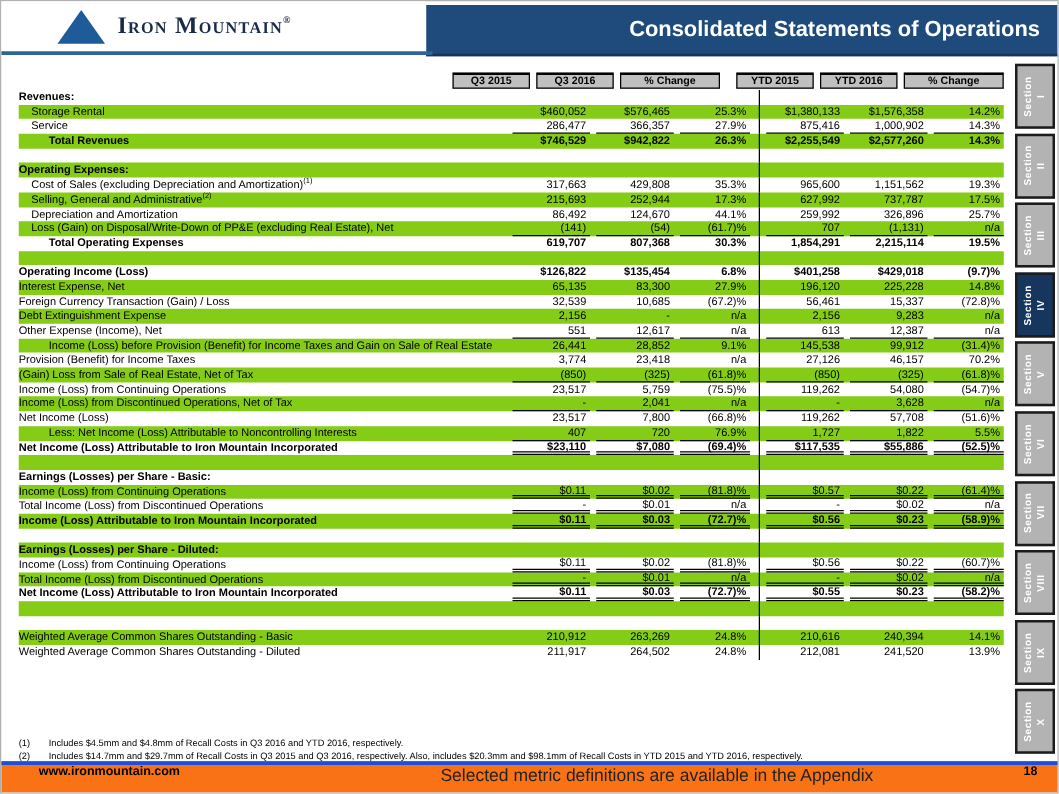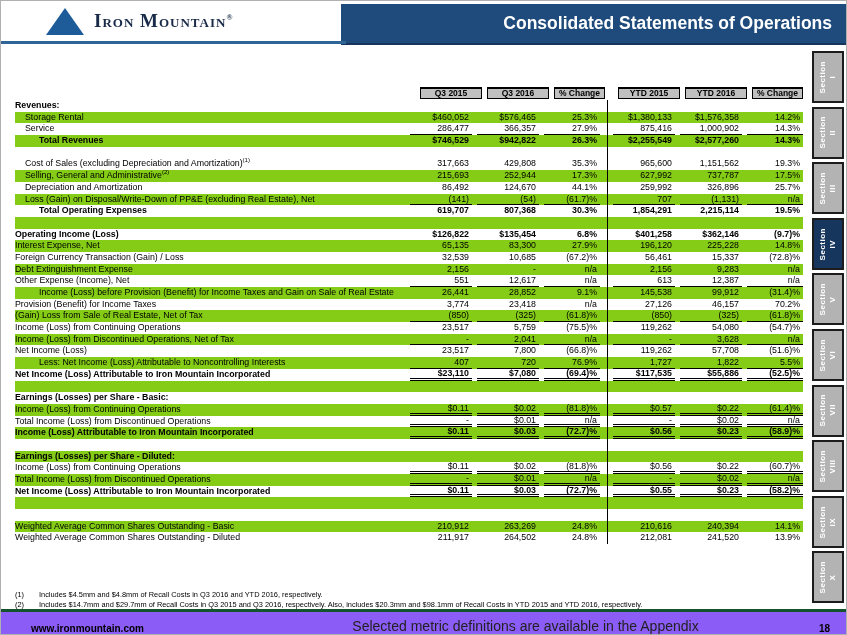--- a/index.html
+++ b/index.html
@@ -29,42 +29,42 @@
   .lbl { flex:1; white-space:nowrap; overflow:visible; }
   .lbl sup { font-size:6px; line-height:0; }
   .ind1 { padding-left:10px; } .ind2 { padding-left:24px; }
   .bold { font-weight:bold; }
   .vcell { width:62px; text-align:right; padding-right:3px; margin-left:5px;
     box-sizing:border-box; white-space:nowrap; }
   .vcell.pct { width:56px; }
   .ul1 > .vcell { border-bottom:1px solid #000; line-height:10.5px; }
   .ul2 > .vcell { border-bottom:3px double #000; line-height:8.5px; }
   .vdiv { width:0; border-left:1.6px solid #000; margin-left:7px; }
-  #thead { display:flex; align-items:flex-end; height:13px; margin-bottom:1px;margin-top:28px; }
+  #thead { display:flex; align-items:center; height:13px; margin-bottom:1px; }
   .hlbl { flex:1; }
   .hcell { width:62px; margin-left:5px; background:#C0C0C0;
     border:1px solid #000; border-top-width:2px; box-sizing:border-box;
     text-align:center; font-weight:bold; font-size:8.5px; line-height:9.5px; }
-  .hcell.pct { width:51px; }
+  .hcell.pct { width:80px; }
   
   #tabs { position:absolute; right:2px; top:50px; width:32px; }
   .tab { height:52px; margin-bottom:3.6px; background:#B3B3B3; border:2px solid #1c1c1c;
     box-sizing:border-box; display:flex; align-items:center; justify-content:center; }
   .tab.active { background:#17365D; }
   .tab .vert { writing-mode:vertical-rl; transform:rotate(180deg); text-align:center;
     font-size:8px; font-weight:bold; color:#fff; line-height:10px; letter-spacing:0.5px; }
   
   #fnotes { position:absolute; left:0; top:589px; width:800px; }
   .fnote { display:flex; font-size:7.4px; line-height:10px; color:#000; }
   .fmark { width:24px; padding-left:14px; }
   .ftext { flex:1; white-space:nowrap; }
   
   #footer { position:absolute; left:0; bottom:0; width:847px; height:22px;
-    background:#8b5cf6; border-top:3px solid #14532d; box-sizing:content-box;
-    display:flex; align-items:flex-end; }
+    background:#f97316; border-top:3px solid #1d4ed8; box-sizing:content-box;
+    display:flex; align-items:flex-start; }
   #footer-url { font-weight:bold; font-size:10px; padding-left:30px; width:230px; color:#000; }
   #footer-center { flex:1; text-align:center; font-size:14px; color:#222; }
   #footer-page { font-weight:bold; font-size:10px; padding-right:18px; width:40px; text-align:right; }
 </style>
 </head>
 <body>
 
 <div id="page">
 
   <div id="hdr-band">
@@ -131,20 +131,30 @@
         <div class="trow">
           <div class="lbl"></div>
           <div class="vcell"></div>
           <div class="vcell"></div>
           <div class="vcell pct"></div>
           <div class="vdiv"></div>
           <div class="vcell"></div>
           <div class="vcell"></div>
           <div class="vcell pct"></div>
         </div>
+        <div class="trow band">
+          <div class="lbl bold">Operating Expenses:</div>
+          <div class="vcell"></div>
+          <div class="vcell"></div>
+          <div class="vcell pct"></div>
+          <div class="vdiv"></div>
+          <div class="vcell"></div>
+          <div class="vcell"></div>
+          <div class="vcell pct"></div>
+        </div>
         <div class="trow">
           <div class="lbl ind1">Cost of Sales (excluding Depreciation and Amortization)<sup>(1)</sup></div>
           <div class="vcell">317,663</div>
           <div class="vcell">429,808</div>
           <div class="vcell pct">35.3%</div>
           <div class="vdiv"></div>
           <div class="vcell">965,600</div>
           <div class="vcell">1,151,562</div>
           <div class="vcell pct">19.3%</div>
         </div>
@@ -198,21 +208,21 @@
           <div class="vcell"></div>
           <div class="vcell pct"></div>
         </div>
         <div class="trow">
           <div class="lbl bold">Operating Income (Loss)</div>
           <div class="vcell bold">$126,822</div>
           <div class="vcell bold">$135,454</div>
           <div class="vcell pct bold">6.8%</div>
           <div class="vdiv"></div>
           <div class="vcell bold">$401,258</div>
-          <div class="vcell bold">$362,146</div>
+          <div class="vcell bold">$429,018</div>
           <div class="vcell pct bold">(9.7)%</div>
         </div>
         <div class="trow band">
           <div class="lbl">Interest Expense, Net</div>
           <div class="vcell">65,135</div>
           <div class="vcell">83,300</div>
           <div class="vcell pct">27.9%</div>
           <div class="vdiv"></div>
           <div class="vcell">196,120</div>
           <div class="vcell">225,228</div>

